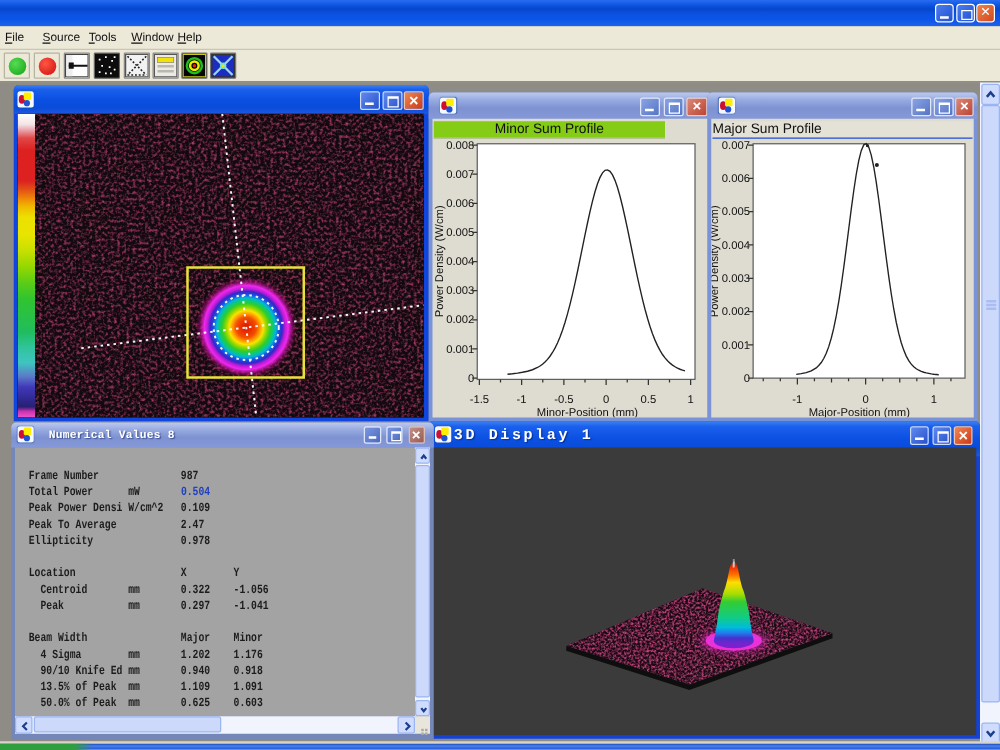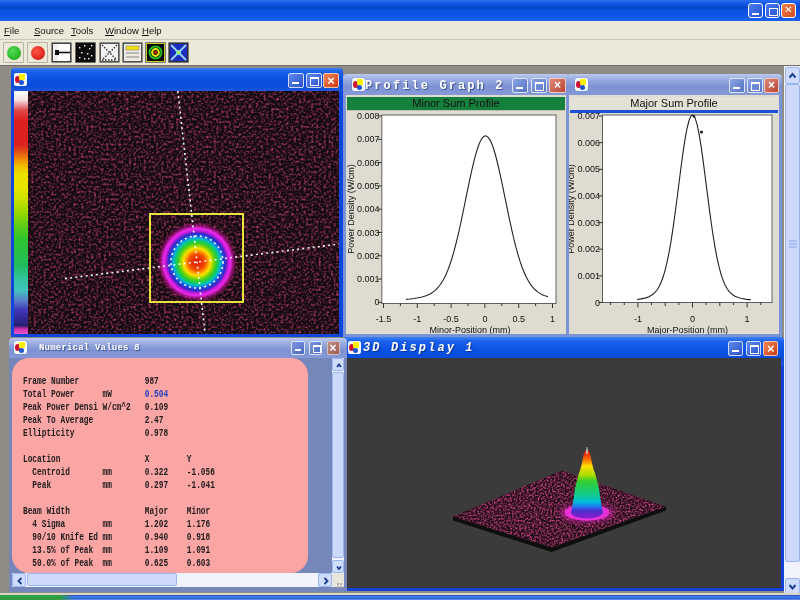--- a/index.html
+++ b/index.html
@@ -189,31 +189,30 @@
     </div>
   </div>
 
   <div class="win" style="left:343px;top:74px;width:227px;height:263px;background:#7a93d6;border-radius:4px 4px 0 0;">
     <div class="wtitle inactive-grad" style="height:21px;border-radius:4px 4px 0 0;">
       <div class="wicon" style="left:9px;top:4px;">
         <i style="left:1px;top:3px;width:5px;height:7px;background:#cc1033;"></i>
         <i style="left:5px;top:1px;width:6px;height:6px;background:#ffee00;border-radius:1px;"></i>
         <i style="left:5px;top:7px;width:5px;height:5px;background:#1f52d0;"></i>
       </div>
-      <div class="wtext" style="left:22px;top:5px;font-size:12px;letter-spacing:2.1px;">Profile Graph 2</div>
       <div class="wbtn" style="left:168.5px;top:4px;background:linear-gradient(135deg,#8aa4e4,#5674c4);border:1px solid #dde6fa;">
         <span style="position:absolute;left:3px;bottom:3px;width:7px;height:2px;background:#fff;"></span>
       </div>
       <div class="wbtn" style="left:188px;top:4px;background:linear-gradient(135deg,#8aa4e4,#5674c4);border:1px solid #dde6fa;">
         <span style="position:absolute;left:3px;top:3px;width:7px;height:6px;border:2px solid #fff;border-width:2px 1px 1px 1px;"></span>
       </div>
       <div class="wbtn" style="left:206px;top:4px;width:17px;border:1px solid #eecabc;color:#fff;font-weight:bold;text-align:center;line-height:13px;background:linear-gradient(135deg,#dd8877,#bb4433);font-size:12px;">×</div>
     </div>
     <div class="abs" style="left:3px;top:21px;width:220px;height:239px;background:#dedbd0;overflow:hidden;">
-      <div class="abs" style="left:1px;top:2px;width:218px;height:13px;background:#15803d;border-bottom:1px solid #c2bfb2;
+      <div class="abs" style="left:1px;top:2px;width:185px;height:13px;background:#84cc16;border-bottom:1px solid #c2bfb2;
            font-size:11px;color:#111;text-align:center;line-height:13px;">Minor Sum Profile</div>
       <svg width="220" height="239" style="position:absolute;left:0;top:0;">
         <rect x="35.8" y="20" width="174.2" height="188.5" fill="#ffffff" stroke="#606060" stroke-width="1"></rect>
         <g font-family="Liberation Sans, sans-serif" font-size="9" fill="#111">
           <g text-anchor="end">
             <text x="33.5" y="24">0.008</text>
             <text x="33.5" y="47.3">0.007</text>
             <text x="33.5" y="70.6">0.006</text>
             <text x="33.5" y="93.9">0.005</text>
             <text x="33.5" y="117.2">0.004</text>
@@ -269,22 +268,22 @@
       </div>
       <div class="wbtn" style="left:163px;top:4px;background:linear-gradient(135deg,#8aa4e4,#5674c4);border:1px solid #dde6fa;">
         <span style="position:absolute;left:3px;bottom:3px;width:7px;height:2px;background:#fff;"></span>
       </div>
       <div class="wbtn" style="left:181px;top:4px;background:linear-gradient(135deg,#8aa4e4,#5674c4);border:1px solid #dde6fa;">
         <span style="position:absolute;left:3px;top:3px;width:7px;height:6px;border:2px solid #fff;border-width:2px 1px 1px 1px;"></span>
       </div>
       <div class="wbtn" style="left:198px;top:4px;width:15px;border:1px solid #eecabc;color:#fff;font-weight:bold;text-align:center;line-height:13px;background:linear-gradient(135deg,#dd8877,#bb4433);font-size:12px;">×</div>
     </div>
     <div class="abs" style="left:3px;top:21px;width:210px;height:239px;background:#dedbd0;overflow:hidden;">
-      <div class="abs" style="left:1px;top:2px;width:208px;height:13px;background:#e4e1d6;border-bottom:3px solid #1d4ed8;
-           font-size:11px;color:#111;text-align:center;line-height:13px;">Major Sum Profile</div>
+      <div class="abs" style="left:1px;top:2px;width:208px;height:13px;background:#e4e1d6;border-bottom:1px solid #1d4ed8;
+           font-size:11px;color:#111;text-align:left;line-height:13px;">Major Sum Profile</div>
       <svg width="210" height="239" style="position:absolute;left:0;top:0;">
         <rect x="33.5" y="20" width="169.5" height="187.5" fill="#ffffff" stroke="#606060" stroke-width="1"></rect>
         <g font-family="Liberation Sans, sans-serif" font-size="9" fill="#111">
           <g text-anchor="end">
             <text x="31" y="24">0.007</text>
             <text x="31" y="50.6">0.006</text>
             <text x="31" y="77.3">0.005</text>
             <text x="31" y="103.9">0.004</text>
             <text x="31" y="130.6">0.003</text>
             <text x="31" y="157.2">0.002</text>
@@ -322,21 +321,21 @@
           <line x1="191.75" y1="207.5" x2="191.75" y2="210"></line>
         </g>
         <polyline fill="none" stroke="#222" stroke-width="1.1" points="68,204.5 72,203.9 76,203.1 80,201.7 84,199.3 86,197.4 88,195.0 90,191.8 92,187.6 94,182.3 96,175.6 98,167.5 100,157.7 102,146.3 104,133.3 106,119.0 108,103.7 110,88.0 112,72.3 114,57.6 116,44.4 118,33.5 120,25.5 122,20.9 124,19.9 126,22.7 128,29.1 130,38.6 132,50.7 134,64.8 136,80.1 138,95.9 140,111.4 142,126.3 144,140.0 146,152.2 148,162.8 150,171.7 152,179.2 154,185.1 156,189.9 158,193.5 160,196.3 162,198.4 164,200.0 166,201.2 168,202.1 170,202.8 172,203.3 174,203.7 176,204.1 178,204.4 180,204.6 182,204.8"></polyline>
         <circle cx="132.5" cy="37" r="1.6" fill="#222"></circle>
         <circle cx="125" cy="21.5" r="1.3" fill="#222"></circle>
       </svg>
     </div>
   </div>
 
   <div class="win" style="left:342px;top:337px;width:442px;height:254px;background:#1242d8;border-radius:4px 4px 0 0;">
-    <div class="wtitle active-grad" style="height:28px;border-radius:4px 4px 0 0;font-style:italic;">
+    <div class="wtitle active-grad" style="height:28px;border-radius:4px 4px 0 0;">
       <div class="wicon" style="left:6px;top:4px;">
         <i style="left:1px;top:3px;width:5px;height:7px;background:#cc1033;"></i>
         <i style="left:5px;top:1px;width:6px;height:6px;background:#ffee00;border-radius:1px;"></i>
         <i style="left:5px;top:7px;width:5px;height:5px;background:#1f52d0;"></i>
       </div>
       <div class="wtext" style="left:21px;top:4px;font-size:12px;letter-spacing:2.1px;">3D Display 1</div>
       <div class="wbtn" style="left:386px;top:4px;background:linear-gradient(135deg,#5f8af0,#2a50c8);border:1px solid #cfdcfa;width:15px;">
         <span style="position:absolute;left:3px;bottom:3px;width:7px;height:2px;background:#fff;"></span>
       </div>
       <div class="wbtn" style="left:404px;top:4px;background:linear-gradient(135deg,#5f8af0,#2a50c8);border:1px solid #cfdcfa;width:15px;">
@@ -400,21 +399,21 @@
       </div>
       <div class="wtext" style="left:30px;top:5px;font-size:9px;letter-spacing:0.2px;">Numerical Values 8</div>
       <div class="wbtn" style="left:281.5px;top:3px;width:14px;height:14px;background:linear-gradient(135deg,#7d98e0,#4a68c0);border:1px solid #dde6fa;">
         <span style="position:absolute;left:3px;bottom:3px;width:6px;height:2px;background:#fff;"></span>
       </div>
       <div class="wbtn" style="left:299.5px;top:3px;width:13px;height:14px;background:linear-gradient(135deg,#7d98e0,#4a68c0);border:1px solid #dde6fa;">
         <span style="position:absolute;left:3px;top:3px;width:6px;height:5px;border:2px solid #fff;border-width:2px 1px 1px 1px;"></span>
       </div>
       <div class="wbtn" style="left:317.5px;top:3px;width:13px;height:14px;border:1px solid #d8beb8;color:#fff;font-weight:bold;text-align:center;line-height:12px;background:linear-gradient(135deg,#c09088,#9c5a50);font-size:12px;">×</div>
     </div>
-    <div class="abs" style="left:3px;top:19.5px;width:296px;height:215.5px;background:#fca5a5;overflow:hidden;border-radius:17px;">
+    <div class="abs" style="left:3px;top:19.5px;width:320px;height:215.5px;background:#a3a3a3;overflow:hidden;">
       <pre style="position:absolute;left:11px;top:17px;margin:0;
            font-family:'Liberation Mono',monospace;font-weight:bold;font-size:10px;
            line-height:13.05px;color:#1c1c1c;transform:scaleX(0.78);transform-origin:0 0;">Frame Number              987
 Total Power      mW       <span style="color:#2040c0;">0.504</span>
 Peak Power Densi W/cm^2   0.109
 Peak To Average           2.47
 Ellipticity               0.978
 
 Location                  X        Y
   Centroid       mm       0.322    -1.056

